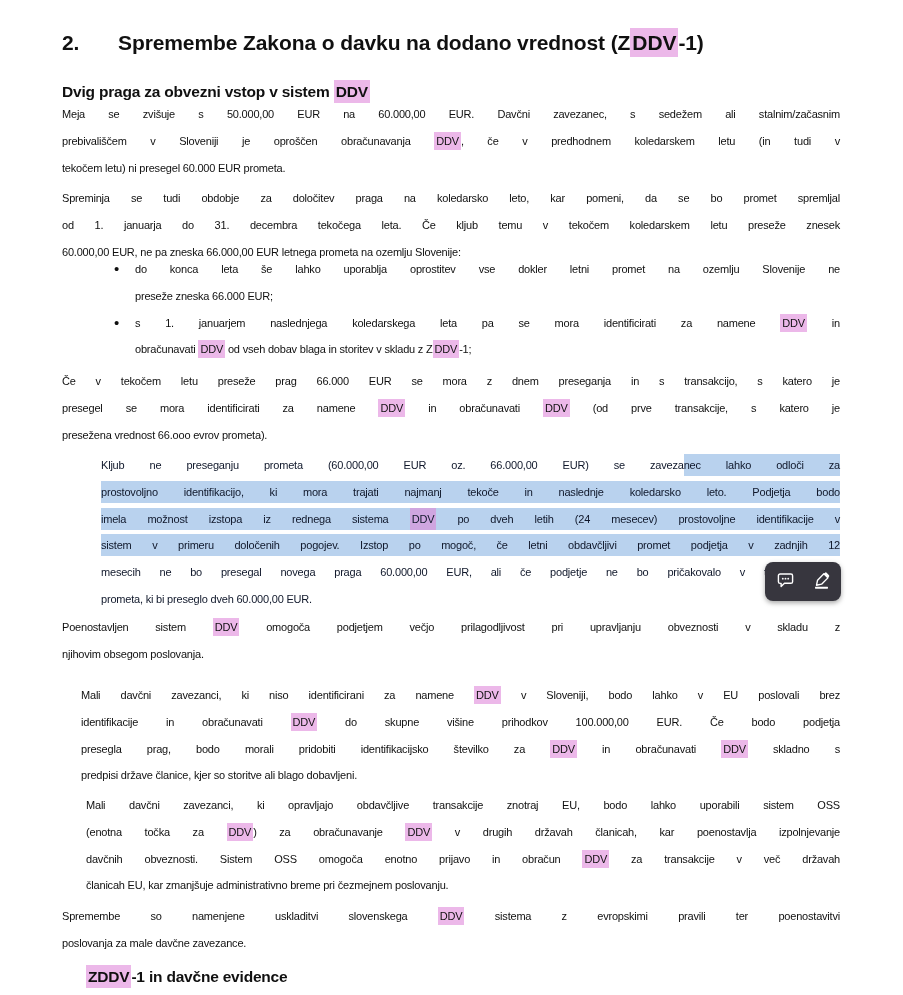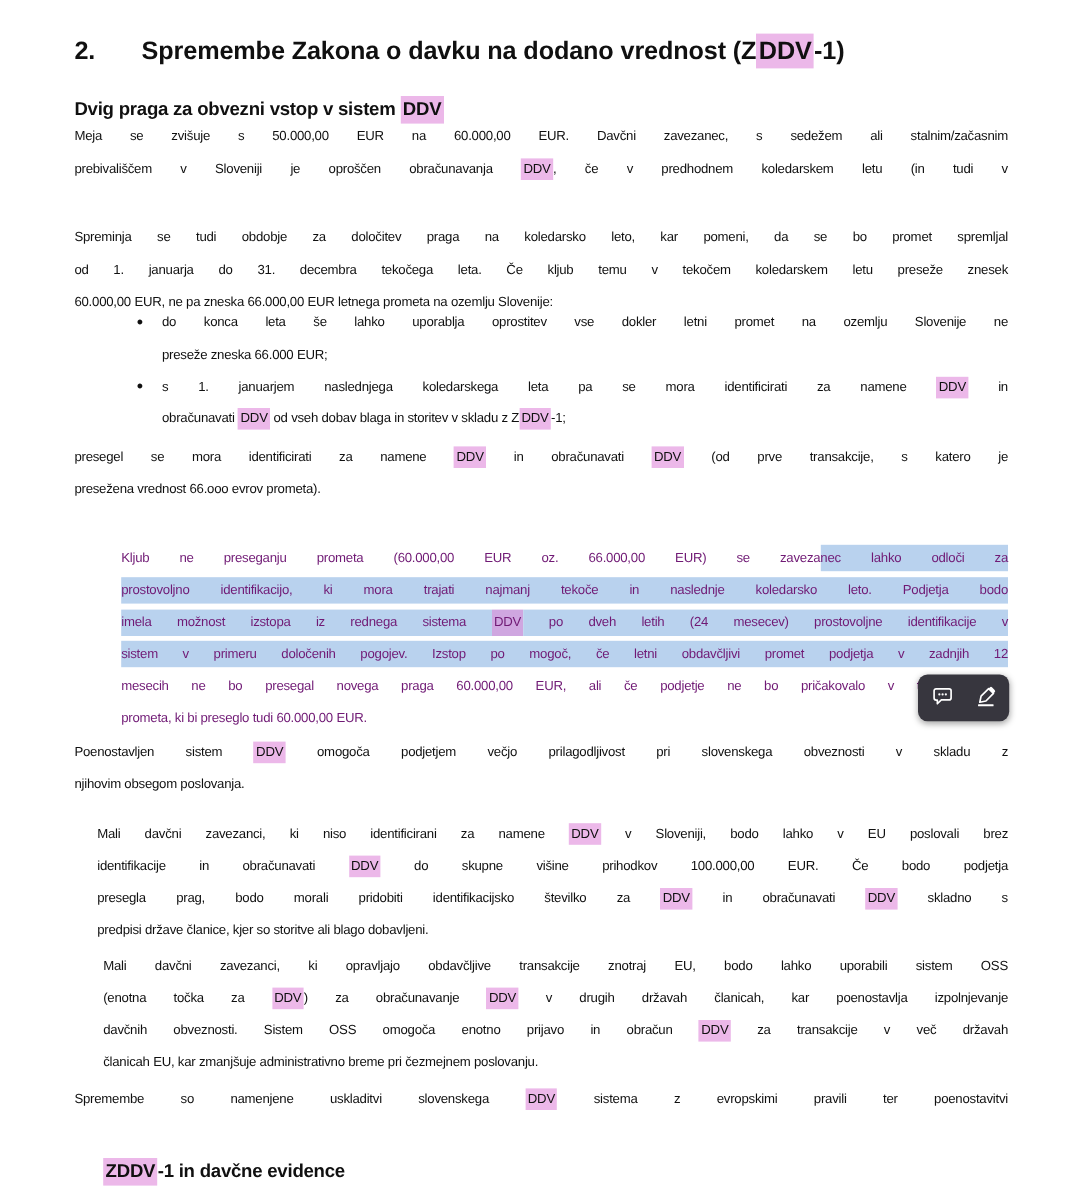--- a/index.html
+++ b/index.html
@@ -12,21 +12,21 @@
   .content{position:absolute;left:62px;top:0;width:778px;height:995px;}
   .doc-title{position:absolute;left:0;right:0;font-weight:bold;font-size:21px;letter-spacing:-0.1px;line-height:30px;white-space:nowrap;}
   .doc-title .num{display:inline-block;width:56px;}
   .block{position:absolute;left:0;right:0;}
   .line{
     font-size:11px;line-height:26.8px;letter-spacing:-0.2px;
     text-align:justify;text-align-last:justify;
   }
   .line.last{text-align-last:left;}
   .heading .line{font-weight:bold;font-size:15.5px;text-align:left;text-align-last:left;}
-  .navy{color:#701a75;padding-left:39px;}
+  .navy{color:#0f172a;padding-left:39px;}
   .run{white-space:pre-wrap;}
   .run.hl{background:#ecb8e9;padding:3px 2px;}
   .run.sel{background:#b9d2ee;padding:5px 0;}
   .run.selhl{background:#cfa6e0;padding:5px 2px;}
   .bullet-item{position:relative;padding-left:73px;}
   .bullet-item .dot{position:absolute;left:52px;top:0;line-height:26.8px;font-size:15px;}
   .toolbar{
     position:absolute;left:765px;top:562px;width:76px;height:39px;
     background:#37363e;border-radius:8px;
     display:flex;align-items:center;justify-content:center;gap:6px;
@@ -42,68 +42,71 @@
 
 <div class="page">
   <div class="content">
       <div class="doc-title" style="top: 28px;"><span class="num">2.</span><span class="run n">Spremembe Zakona o davku na dodano vrednost (Z</span><span class="run hl">DDV</span><span class="run n">-1)</span></div>
       <div class="block heading" style="top: 79px;">
         <div class="line last"><span class="run n">Dvig praga za obvezni vstop v sistem </span><span class="run hl">DDV</span></div>
       </div>
       <div class="block para" style="top: 101px;">
         <div class="line"><span class="run n">Meja se zvišuje s 50.000,00 EUR na 60.000,00 EUR. Davčni zavezanec, s sedežem ali stalnim/začasnim</span></div>
         <div class="line"><span class="run n">prebivališčem v Sloveniji je oproščen obračunavanja </span><span class="run hl">DDV</span><span class="run n">, če v predhodnem koledarskem letu (in tudi v</span></div>
+        <div class="line last"><span class="run n">tekočem letu) ni presegel 60.000 EUR prometa.</span></div>
       </div>
       <div class="block para" style="top: 185px;">
         <div class="line"><span class="run n">Spreminja se tudi obdobje za določitev praga na koledarsko leto, kar pomeni, da se bo promet spremljal</span></div>
         <div class="line"><span class="run n">od 1. januarja do 31. decembra tekočega leta. Če kljub temu v tekočem koledarskem letu preseže znesek</span></div>
         <div class="line last"><span class="run n">60.000,00 EUR, ne pa zneska 66.000,00 EUR letnega prometa na ozemlju Slovenije:</span></div>
       </div>
       <div class="block bullets" style="top: 256px;">
         <div class="bullet-item">
           <span class="dot">•</span>
           <div class="line"><span class="run n">do konca leta še lahko uporablja oprostitev vse dokler letni promet na ozemlju Slovenije ne</span></div>
           <div class="line last"><span class="run n">preseže zneska 66.000 EUR;</span></div>
         </div>
         <div class="bullet-item">
           <span class="dot">•</span>
           <div class="line"><span class="run n">s 1. januarjem naslednjega koledarskega leta pa se mora identificirati za namene </span><span class="run hl">DDV</span><span class="run n"> in</span></div>
           <div class="line last"><span class="run n">obračunavati </span><span class="run hl">DDV</span><span class="run n"> od vseh dobav blaga in storitev v skladu z Z</span><span class="run hl">DDV</span><span class="run n">-1;</span></div>
         </div>
       </div>
       <div class="block para" style="top: 368px;">
+        <div class="line"><span class="run n">Če v tekočem letu preseže prag 66.000 EUR se mora z dnem preseganja in s transakcijo, s katero je</span></div>
         <div class="line"><span class="run n">presegel se mora identificirati za namene </span><span class="run hl">DDV</span><span class="run n"> in obračunavati </span><span class="run hl">DDV</span><span class="run n"> (od prve transakcije, s katero je</span></div>
         <div class="line last"><span class="run n">presežena vrednost 66.ooo evrov prometa).</span></div>
       </div>
       <div class="block para navy" style="top: 452px;">
         <div class="line"><span class="run n">Kljub ne preseganju prometa (60.000,00 EUR oz. 66.000,00 EUR) se zaveza</span><span class="run sel">nec lahko odloči za</span></div>
         <div class="line"><span class="run sel">prostovoljno identifikacijo, ki mora trajati najmanj tekoče in naslednje koledarsko leto. Podjetja bodo</span></div>
         <div class="line"><span class="run sel">imela možnost izstopa iz rednega sistema </span><span class="run selhl">DDV</span><span class="run sel"> po dveh letih (24 mesecev) prostovoljne identifikacije v</span></div>
         <div class="line"><span class="run sel">sistem v primeru določenih pogojev. Izstop po mogoč, če letni obdavčljivi promet podjetja v zadnjih 12</span></div>
         <div class="line"><span class="run n">mesecih ne bo presegal novega praga 60.000,00 EUR, ali če podjetje ne bo pričakovalo v tekočem letu</span></div>
-        <div class="line last"><span class="run n">prometa, ki bi preseglo tudi 60.000,00 EUR.</span></div>
+        <div class="line last"><span class="run n">prometa, ki bi preseglo dveh 60.000,00 EUR.</span></div>
       </div>
       <div class="block para" style="top: 614px;">
-        <div class="line"><span class="run n">Poenostavljen sistem </span><span class="run hl">DDV</span><span class="run n"> omogoča podjetjem večjo prilagodljivost pri slovenskega obveznosti v skladu z</span></div>
+        <div class="line"><span class="run n">Poenostavljen sistem </span><span class="run hl">DDV</span><span class="run n"> omogoča podjetjem večjo prilagodljivost pri upravljanju obveznosti v skladu z</span></div>
         <div class="line last"><span class="run n">njihovim obsegom poslovanja.</span></div>
       </div>
       <div class="block para" style="top: 682px; margin-left: 19px;">
         <div class="line"><span class="run n">Mali davčni zavezanci, ki niso identificirani za namene </span><span class="run hl">DDV</span><span class="run n"> v Sloveniji, bodo lahko v EU poslovali brez</span></div>
         <div class="line"><span class="run n">identifikacije in obračunavati </span><span class="run hl">DDV</span><span class="run n"> do skupne višine prihodkov 100.000,00 EUR. Če bodo podjetja</span></div>
         <div class="line"><span class="run n">presegla prag, bodo morali pridobiti identifikacijsko številko za </span><span class="run hl">DDV</span><span class="run n"> in obračunavati </span><span class="run hl">DDV</span><span class="run n"> skladno s</span></div>
         <div class="line last"><span class="run n">predpisi države članice, kjer so storitve ali blago dobavljeni.</span></div>
       </div>
       <div class="block para" style="top: 792px; margin-left: 24px;">
         <div class="line"><span class="run n">Mali davčni zavezanci, ki opravljajo obdavčljive transakcije znotraj EU, bodo lahko uporabili sistem OSS</span></div>
         <div class="line"><span class="run n">(enotna točka za </span><span class="run hl">DDV</span><span class="run n">) za obračunavanje </span><span class="run hl">DDV</span><span class="run n"> v drugih državah članicah, kar poenostavlja izpolnjevanje</span></div>
         <div class="line"><span class="run n">davčnih obveznosti. Sistem OSS omogoča enotno prijavo in obračun </span><span class="run hl">DDV</span><span class="run n"> za transakcije v več državah</span></div>
         <div class="line last"><span class="run n">članicah EU, kar zmanjšuje administrativno breme pri čezmejnem poslovanju.</span></div>
       </div>
       <div class="block para" style="top: 903px;">
         <div class="line"><span class="run n">Spremembe so namenjene uskladitvi slovenskega </span><span class="run hl">DDV</span><span class="run n"> sistema z evropskimi pravili ter poenostavitvi</span></div>
+        <div class="line last"><span class="run n">poslovanja za male davčne zavezance.</span></div>
       </div>
       <div class="block heading" style="top: 964px; padding-left: 24px;">
         <div class="line last"><span class="run hl">ZDDV</span><span class="run n">-1 in davčne evidence</span></div>
       </div>
     </div>
 
   <div class="toolbar">
     <button class="tb-btn" aria-label="comment-icon">
       <span>
         <svg width="21" height="21" viewBox="0 0 24 24">

